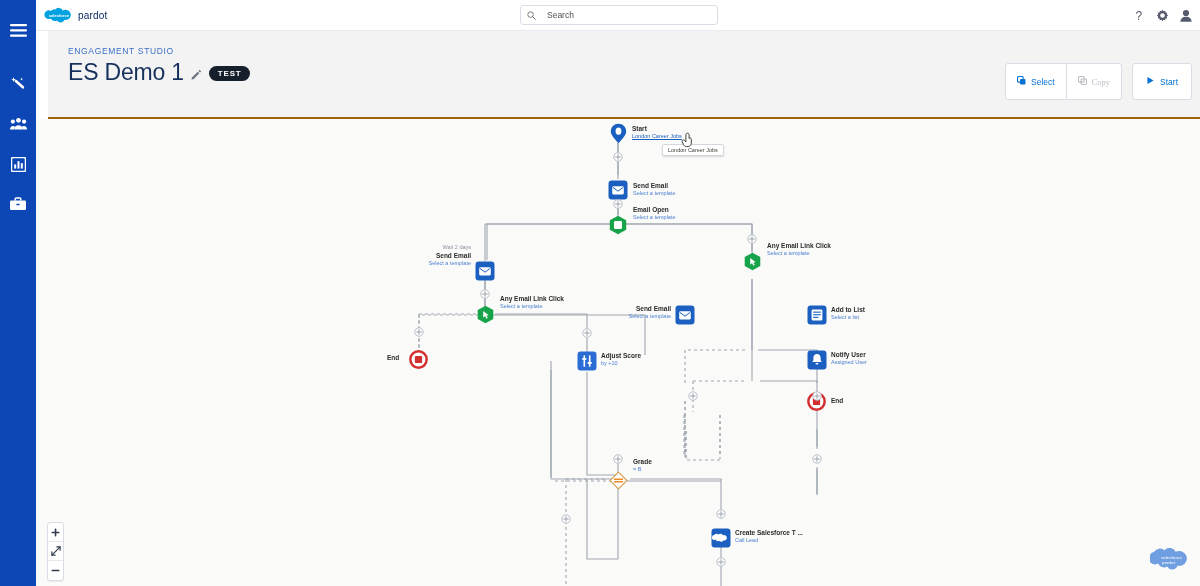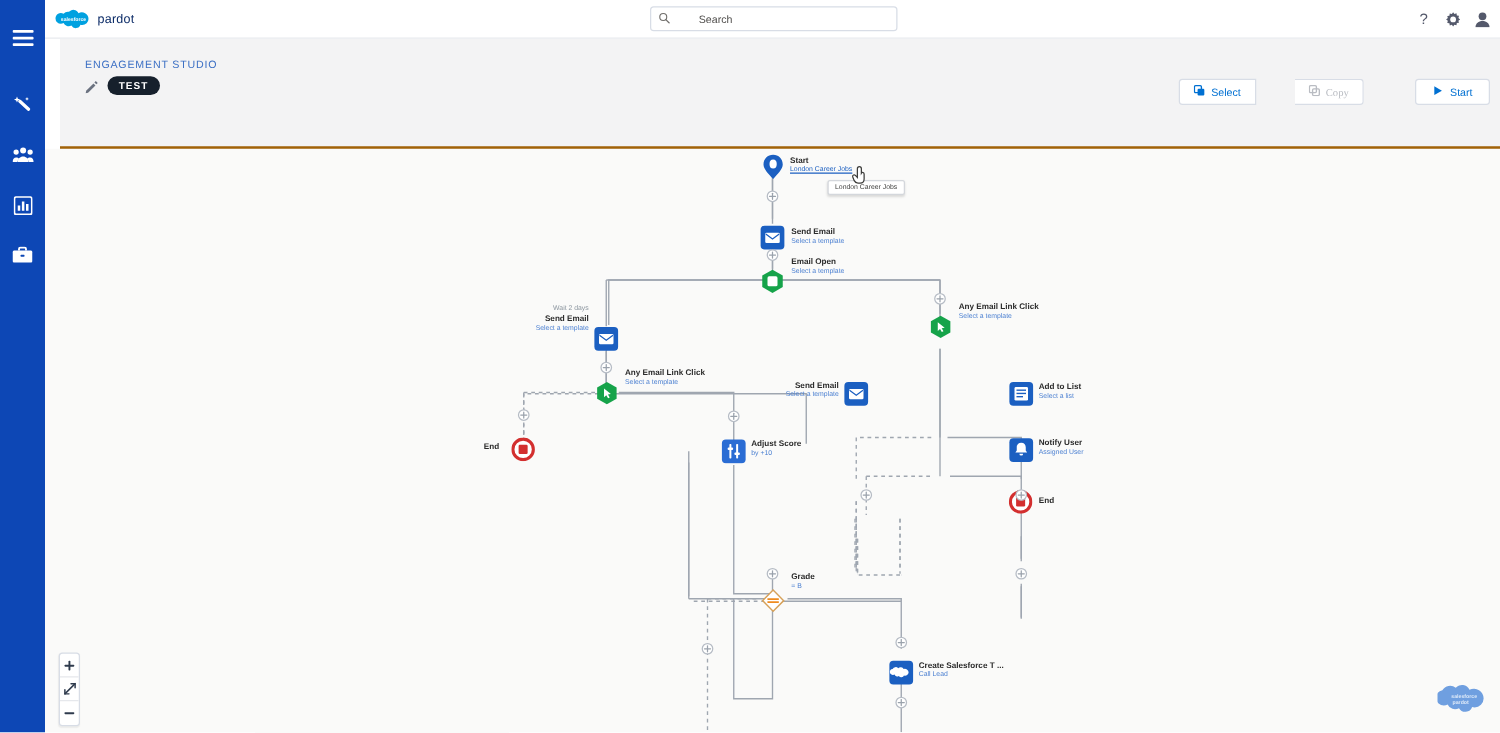--- a/index.html
+++ b/index.html
@@ -51,21 +51,21 @@
   }
   .searchwrap {
     position: absolute; left: 484px; top: 5px;
     width: 198px; height: 20px;
   }
   .searchbox {
     width: 100%; height: 20px;
     border: 1px solid #d8dde6; border-radius: 3px;
     background: #fff;
     display: flex; align-items: center;
-    padding: 0 6px; gap: 23px;
+    padding: 0 6px; gap: 11px;
   }
   .searchbox input {
     border: 0; outline: 0; font-size: 8.5px; color: #3e3e3c;
     font-family: "Liberation Sans", sans-serif;
     width: 100%; background: transparent;
   }
   .searchbox input::placeholder { color: #514f4d; }
   .top-icons {
     position: absolute; right: 8px; top: 0; height: 31px;
     display: flex; align-items: center; gap: 11px;
@@ -111,24 +111,24 @@
   }
   .tab.active { color: #16325c; border-bottom: 2px solid #1b5fc1; }
   .tab.muted { color: #9aa3ad; font-weight: 400; }
 
   .headbtns {
     position: absolute; right: 20px; top: 32px;
     display: flex; align-items: center; gap: 10px;
   }
   .btngroup { display: flex; }
   .btn {
-    height: 21px; border: 1px solid #d8dde6; background: #fff;
+    height: 37px; border: 1px solid #d8dde6; background: #fff;
     font-size: 8.5px; color: #0070d2; font-weight: 400;
     display: flex; align-items: center; gap: 5px;
-    padding: 0 11px; cursor: pointer; margin-left: 31px;
+    padding: 0 11px; cursor: pointer;
   }
   .btn.first { border-radius: 3px 0 0 3px; }
   .btn.last  { border-radius: 0 3px 3px 0; border-left: 0; font-family: Liberation Serif, serif; }
   .btn.single { border-radius: 3px; padding: 0 13px; }
   .btn.disabled { color: #b9bcc2; cursor: default; }
 
   
   .canvas {
     position: absolute; left: 36px; top: 119px;
     width: 1164px; height: 467px;
@@ -272,20 +272,21 @@
           <path d="M0.4 12.8c0-3.1 2.5-5 5.6-5s5.6 1.9 5.6 5z" fill="#54596b"></path>
         </svg>
       </span>
     </div>
   </div>
 
   <div class="pagehead">
     <div class="eyebrow">ENGAGEMENT STUDIO</div>
 
     <div class="titlerow">
+      <div class="ptitle">ES Demo 1</div>
       <span class="pencil">
         <svg width="11" height="11" viewBox="0 0 12 12">
           <path d="M1 9.4l6.4-6.4 1.7 1.7L2.7 11.1 0.6 11.5z" fill="#6b7280"></path>
           <path d="M8.2 2.1l1.2-1.2 1.7 1.7-1.2 1.2z" fill="#6b7280"></path>
         </svg>
       </span>
       <span class="badge">TEST</span>
     </div>
 
 

